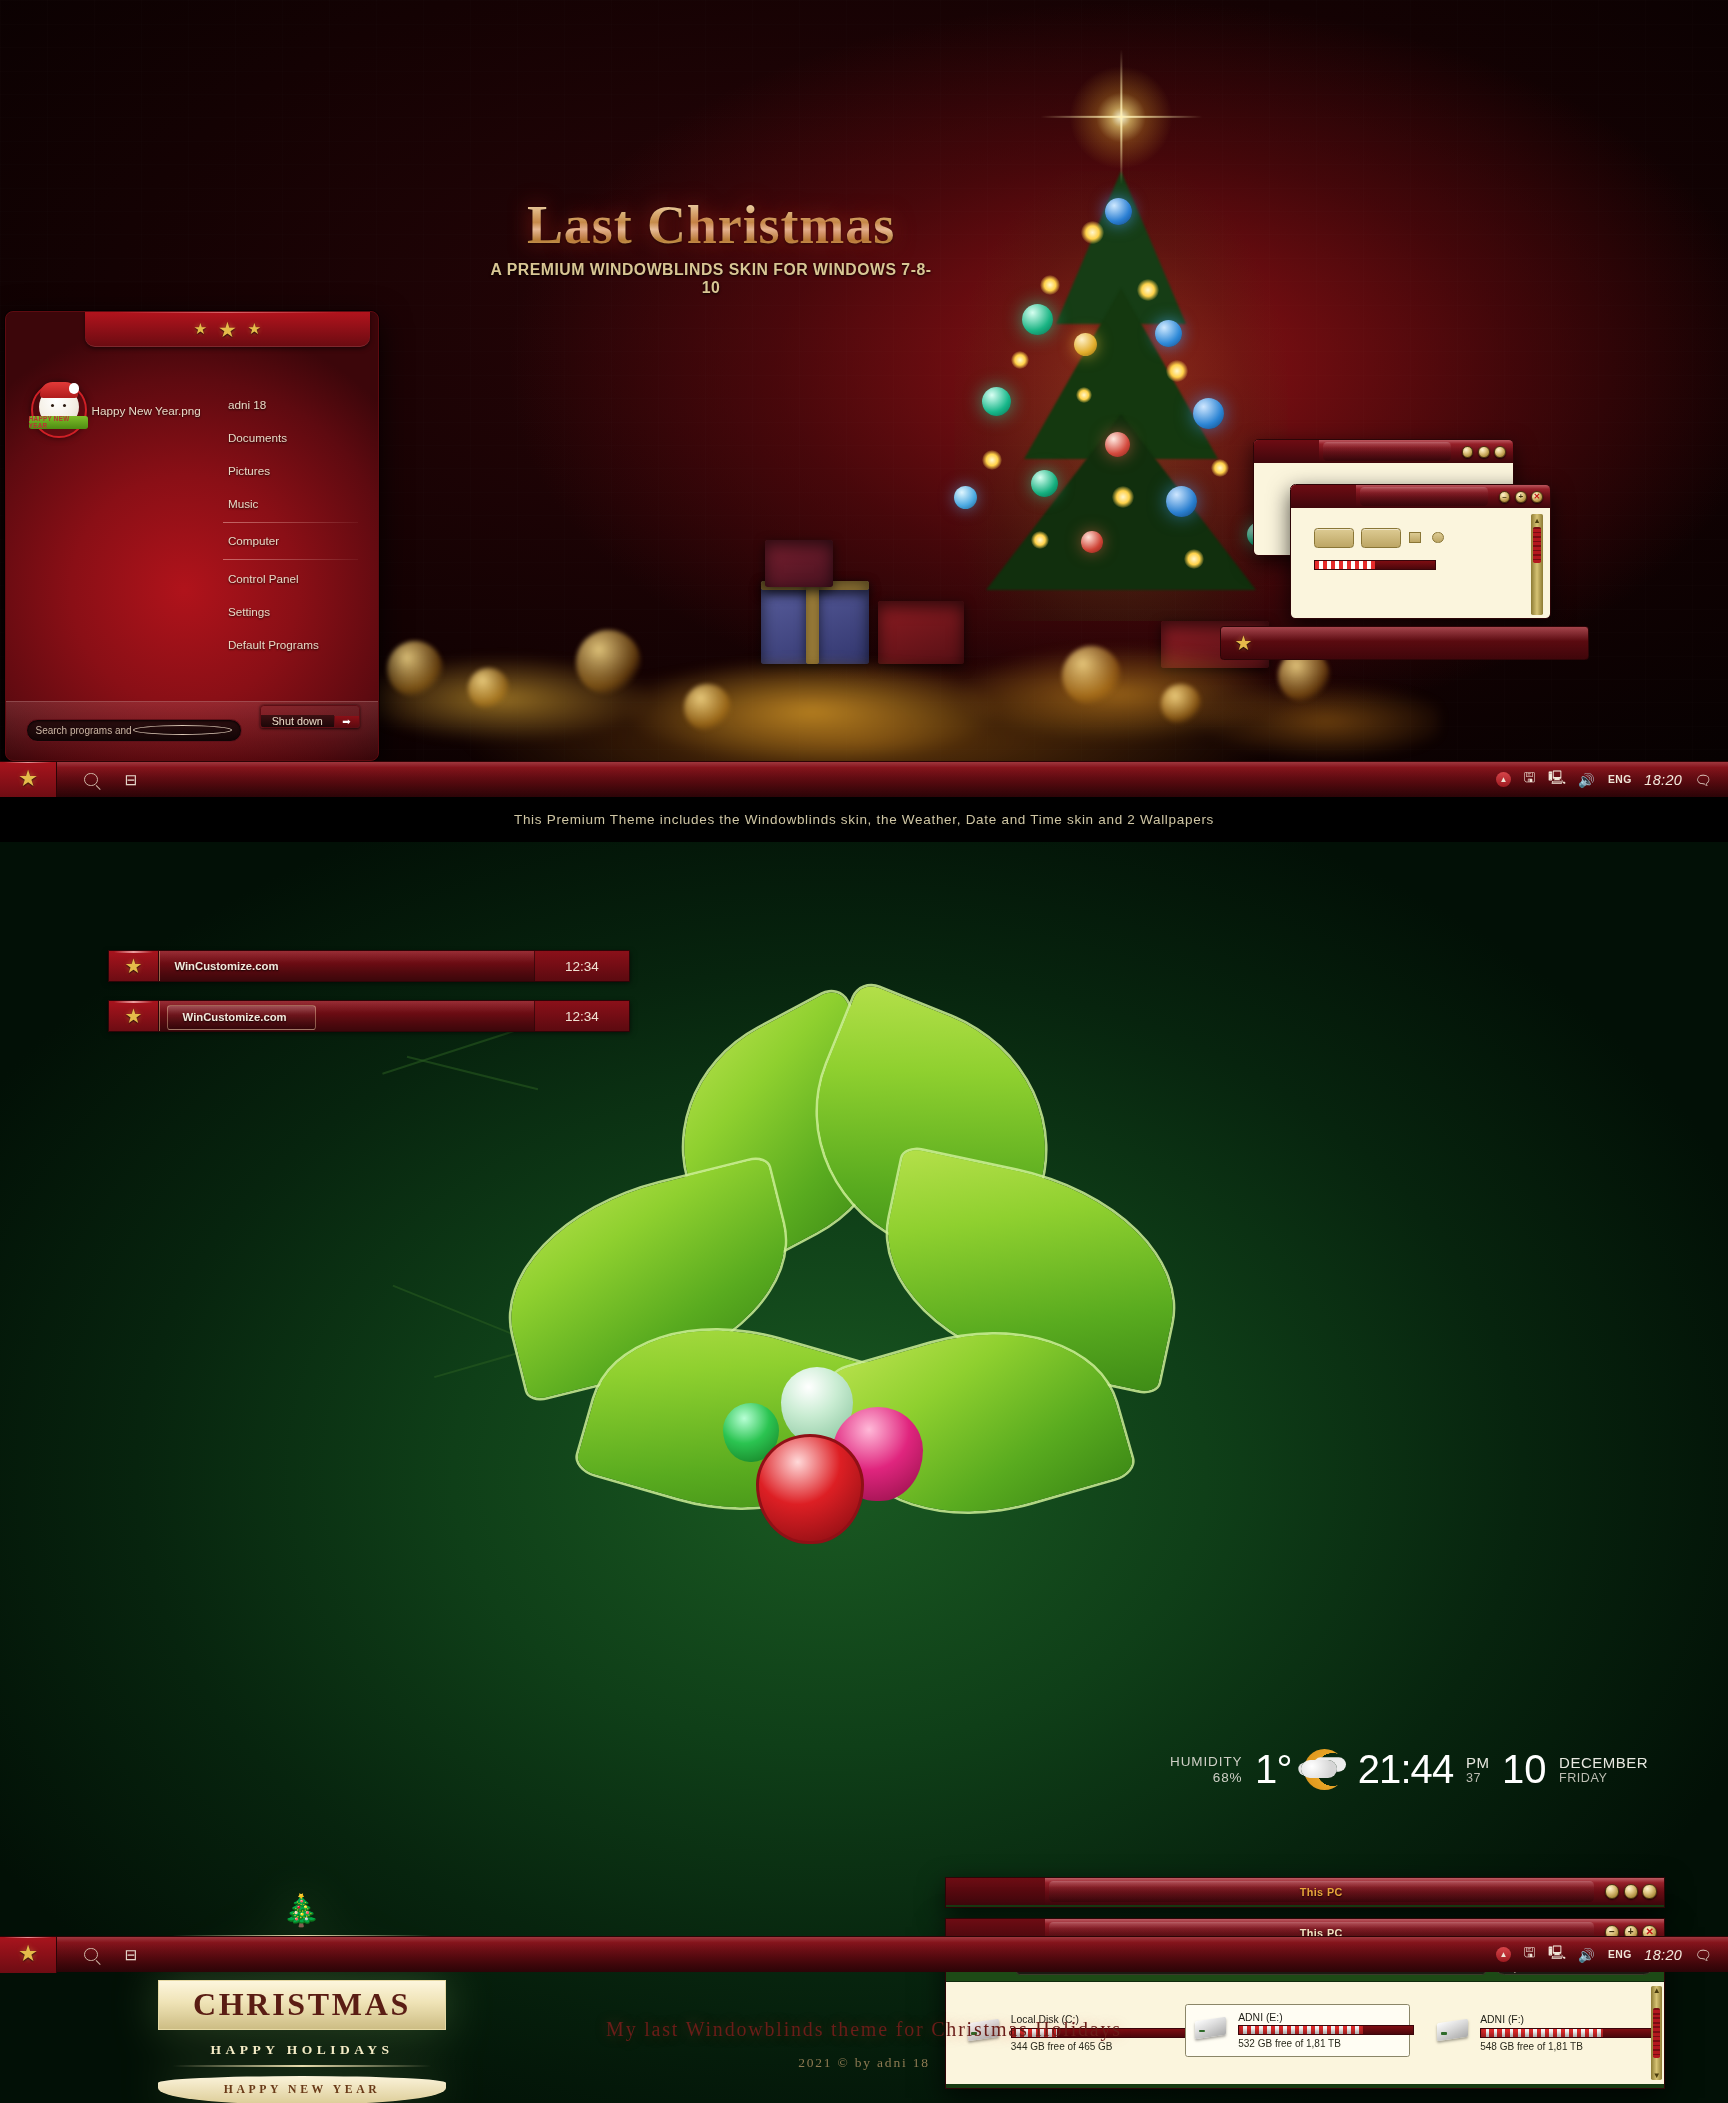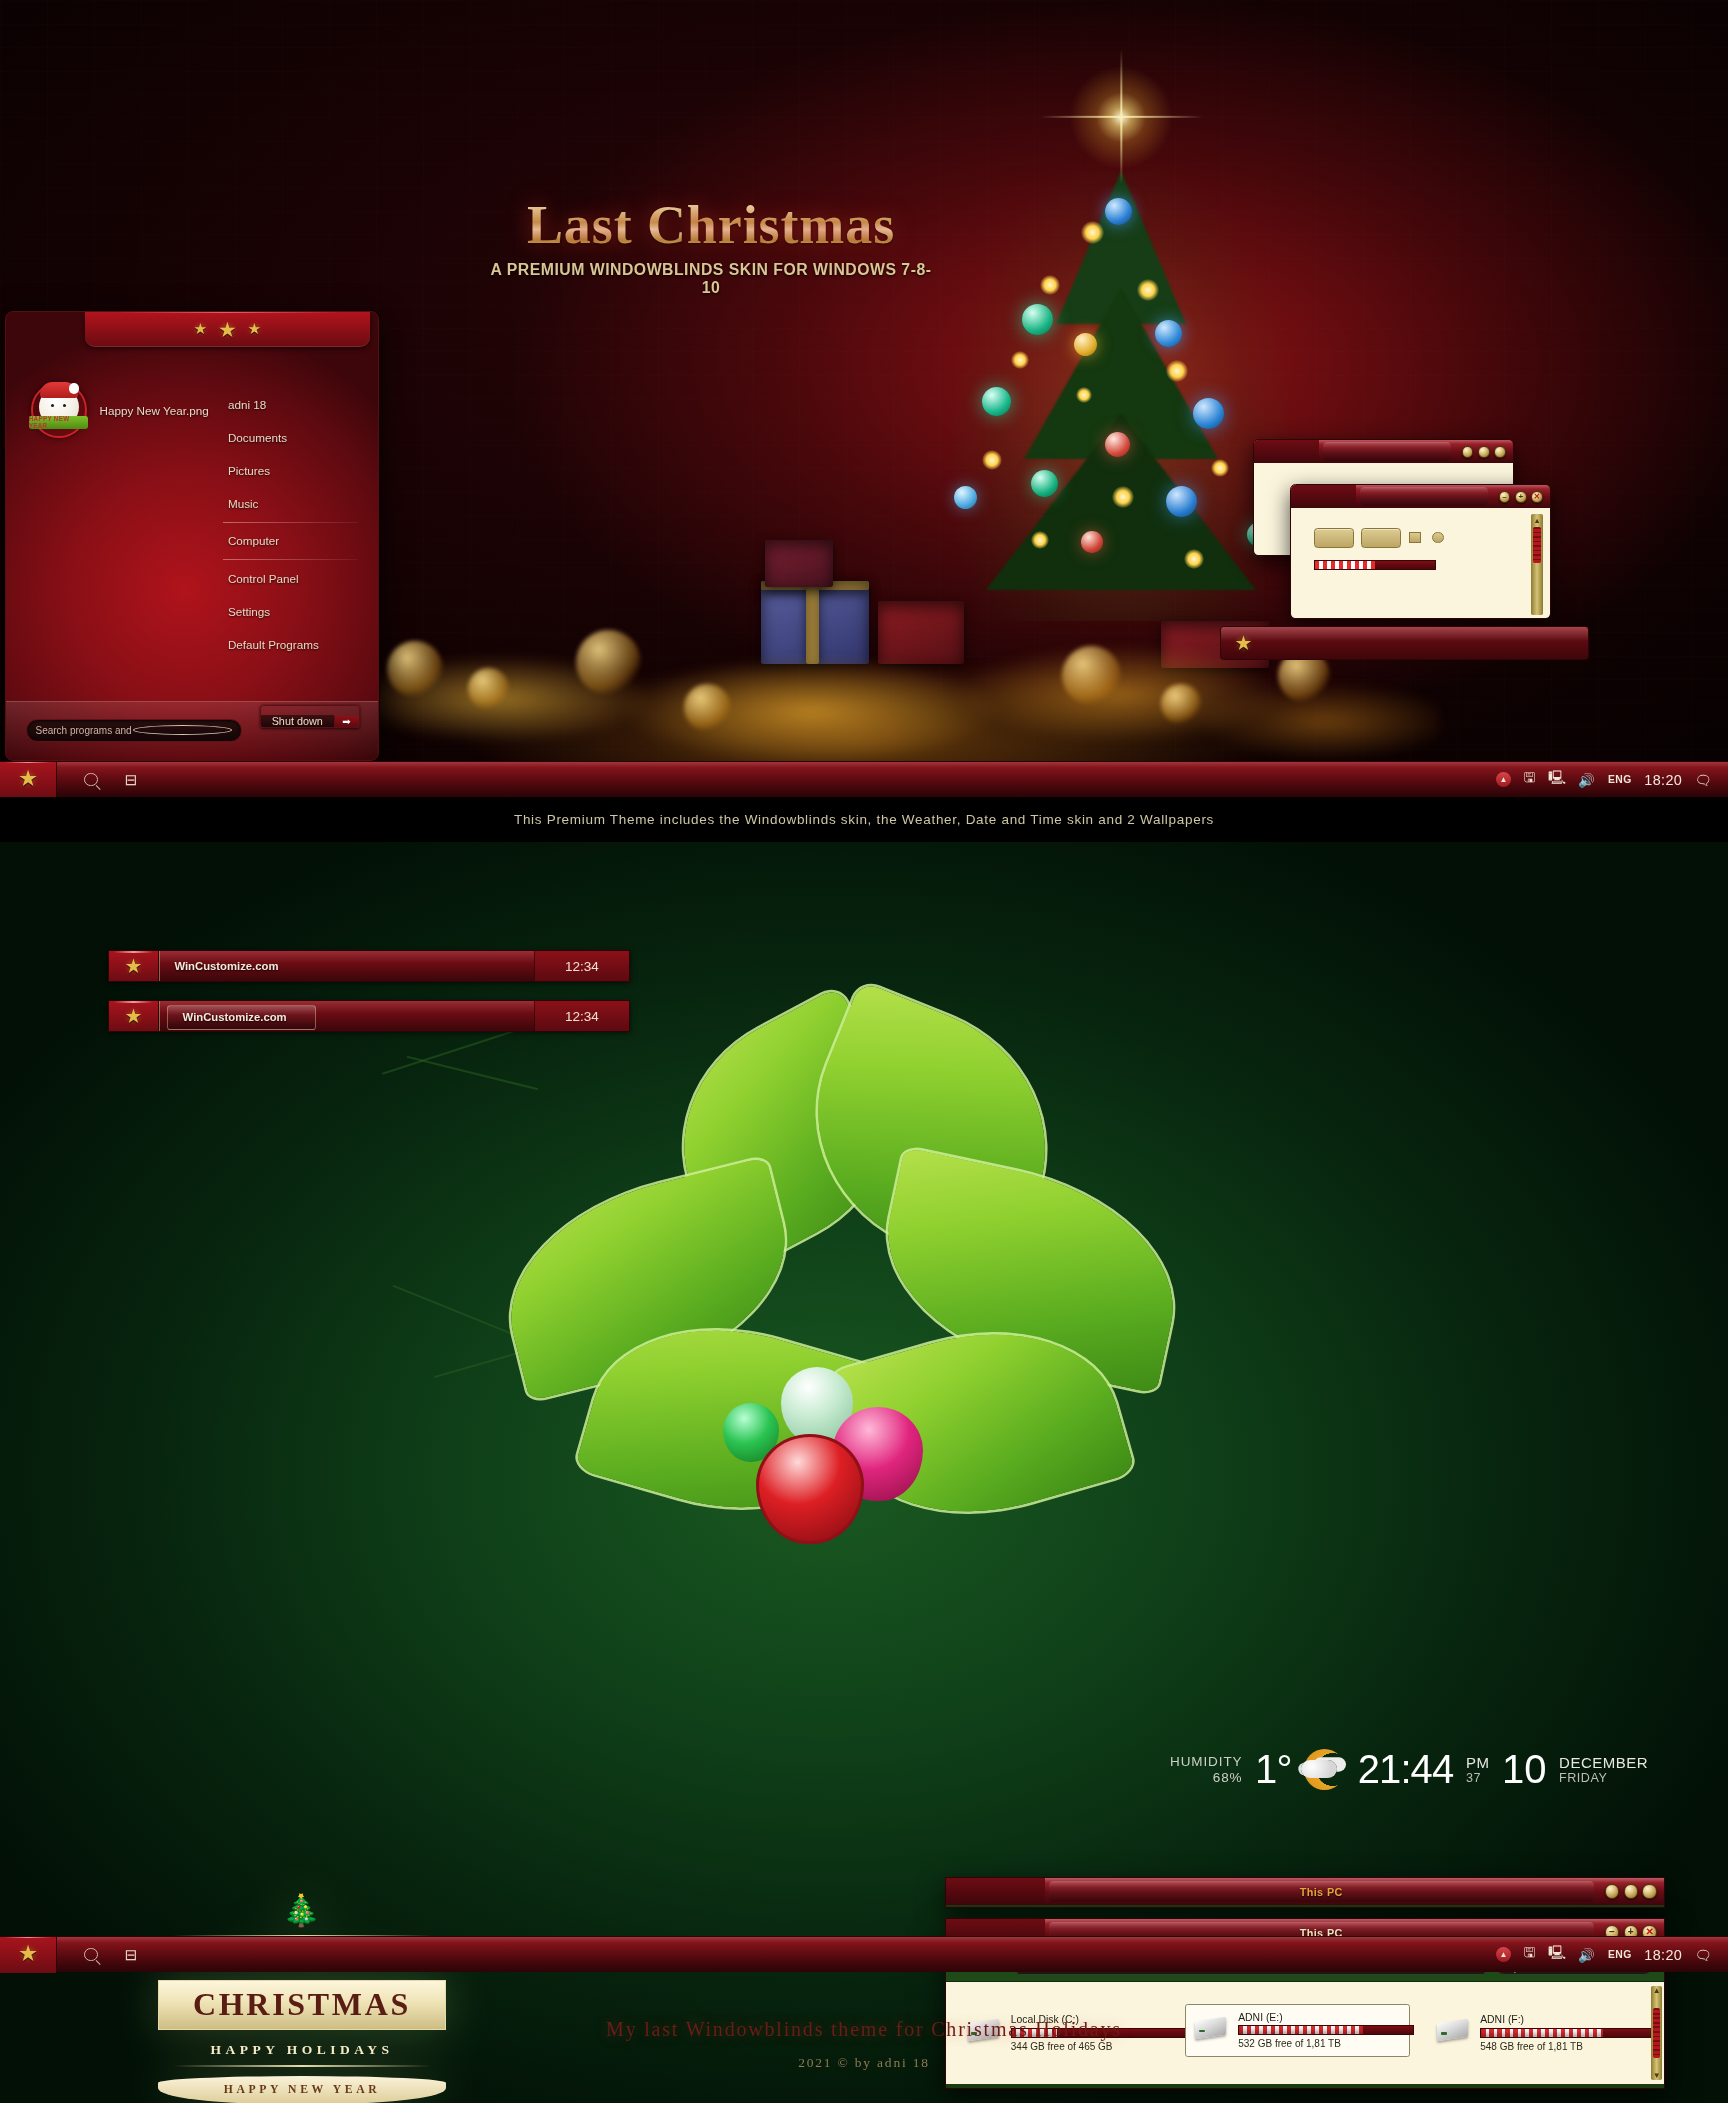--- a/index.html
+++ b/index.html
@@ -90,21 +90,21 @@
     border:0.9px solid #5d0a10; border-radius:8px;
     box-shadow: 0 0 0 0.9px rgba(0,0,0,.6), 0 9px 31px rgba(0,0,0,.85);
     overflow:hidden;
   }
   .sm-header { position:absolute; left:79px; right:7.2px; top:-0.9px; height:36px;
     background: linear-gradient(180deg,#b4141d 0%, #8b0f17 55%, #6a0b11 100%);
     border-radius:0 0 10px 10px; box-shadow: inset 0 -0.9px 0 rgba(255,255,255,.12), 0 1.8px 4.5px rgba(0,0,0,.5);
     display:flex; align-items:center; justify-content:center; gap:10.8px; }
   .sm-header:before{content:"";position:absolute;left:10%;right:10%;top:0;height:1.8px;background:linear-gradient(90deg,transparent,rgba(255,180,180,.5),transparent);}
   .gold-star { display:inline-block; color:#e5bb4a; text-shadow:0 0.9px 1.8px rgba(0,0,0,.8), 0 0 5.4px rgba(255,200,80,.4); line-height:1; }
-  .sm-user { position:absolute; left:25px; top:70px; display:flex; align-items:center; gap:13px; }
+  .sm-user { position:absolute; left:25px; top:70px; display:flex; align-items:center; gap:5px; }
   .santa-ava { width:56px; height:56px; position:relative; }
   .santa-ring { position:absolute; inset:0; border-radius:50%; border:2.7px solid #cf2026; box-shadow:0 0 7.2px rgba(0,0,0,.6); }
   .santa-face { position:absolute; left:8px; top:5.4px; width:40px; height:40px; border-radius:50%;
      background: radial-gradient(circle at 42% 34%, #ffffff 0%, #f4efe4 55%, #ddd5c4 100%); }
   .santa-hat { position:absolute; left:9px; top:0px; width:38px; height:16px; border-radius:20px 20px 5.4px 5.4px;
      background: linear-gradient(180deg,#e23a38,#b01c1c); }
   .santa-pom { position:absolute; right:-1.8px; top:0.9px; width:10.8px; height:10.8px; border-radius:50%; background:#fff; }
   .santa-eye { position:absolute; width:3.6px; height:3.6px; border-radius:50%; background:#2a1a10; top:21.6px; }
   .santa-ribbon { position:absolute; left:-1.8px; bottom:9px; width:59px; height:13.5px; border-radius:2.7px;
      background: linear-gradient(180deg,#7fbf2a,#4e8c12); display:flex; align-items:center; justify-content:center;
@@ -134,21 +134,21 @@
        linear-gradient(180deg, rgba(255,255,255,.16) 0%, rgba(255,255,255,.02) 16%, rgba(0,0,0,.18) 60%, rgba(0,0,0,.42) 100%),
        linear-gradient(180deg,#8d1119 0%, #6e0c13 45%, #4b070c 100%);
      border-top:0.9px solid #2c0406; display:flex; align-items:center; }
   .tb-start { width:57px; height:36px; display:flex; align-items:center; justify-content:center;
      background: linear-gradient(180deg,#a8141d,#6d0c13); border-right:0.9px solid #2b0406; position:relative; }
   .tb-start:before{content:"";position:absolute;left:8%;right:8%;top:0;height:1.8px;background:linear-gradient(90deg,transparent,rgba(255,190,190,.75),transparent);}
   .tb-icons { display:flex; align-items:center; gap:27px; padding-left:27px; }
   .tb-ico { color:#f0e6d8; opacity:.92; }
   .tray { margin-left:auto; display:flex; align-items:center; gap:12.6px; padding-right:16px; }
   .tray .t { color:#f0e6d8; font-size:11.7px; display:flex; align-items:center; }
-  .tray .clock { color:#f3e9dc; font-size:14.4px; letter-spacing:0.4px; }
+  .tray .clock { color:#f3e9dc; font-size:14.4px; letter-spacing:0.4px;font-style:italic; }
   .tray .lang { font-size:10.4px; font-weight:700; letter-spacing:0.4px; }
 
   
   .caption-strip { position:absolute; left:0; top:797px; width:1728px; height:45px; background:#000;
      display:flex; align-items:center; justify-content:center; }
   .caption-strip span { color:#cfc6a4; font-size:13.5px; letter-spacing:0.7px; }
 
   
   #scene2 { position:absolute; left:0; top:842px; width:1728px; height:1262px; overflow:hidden;
      background:

